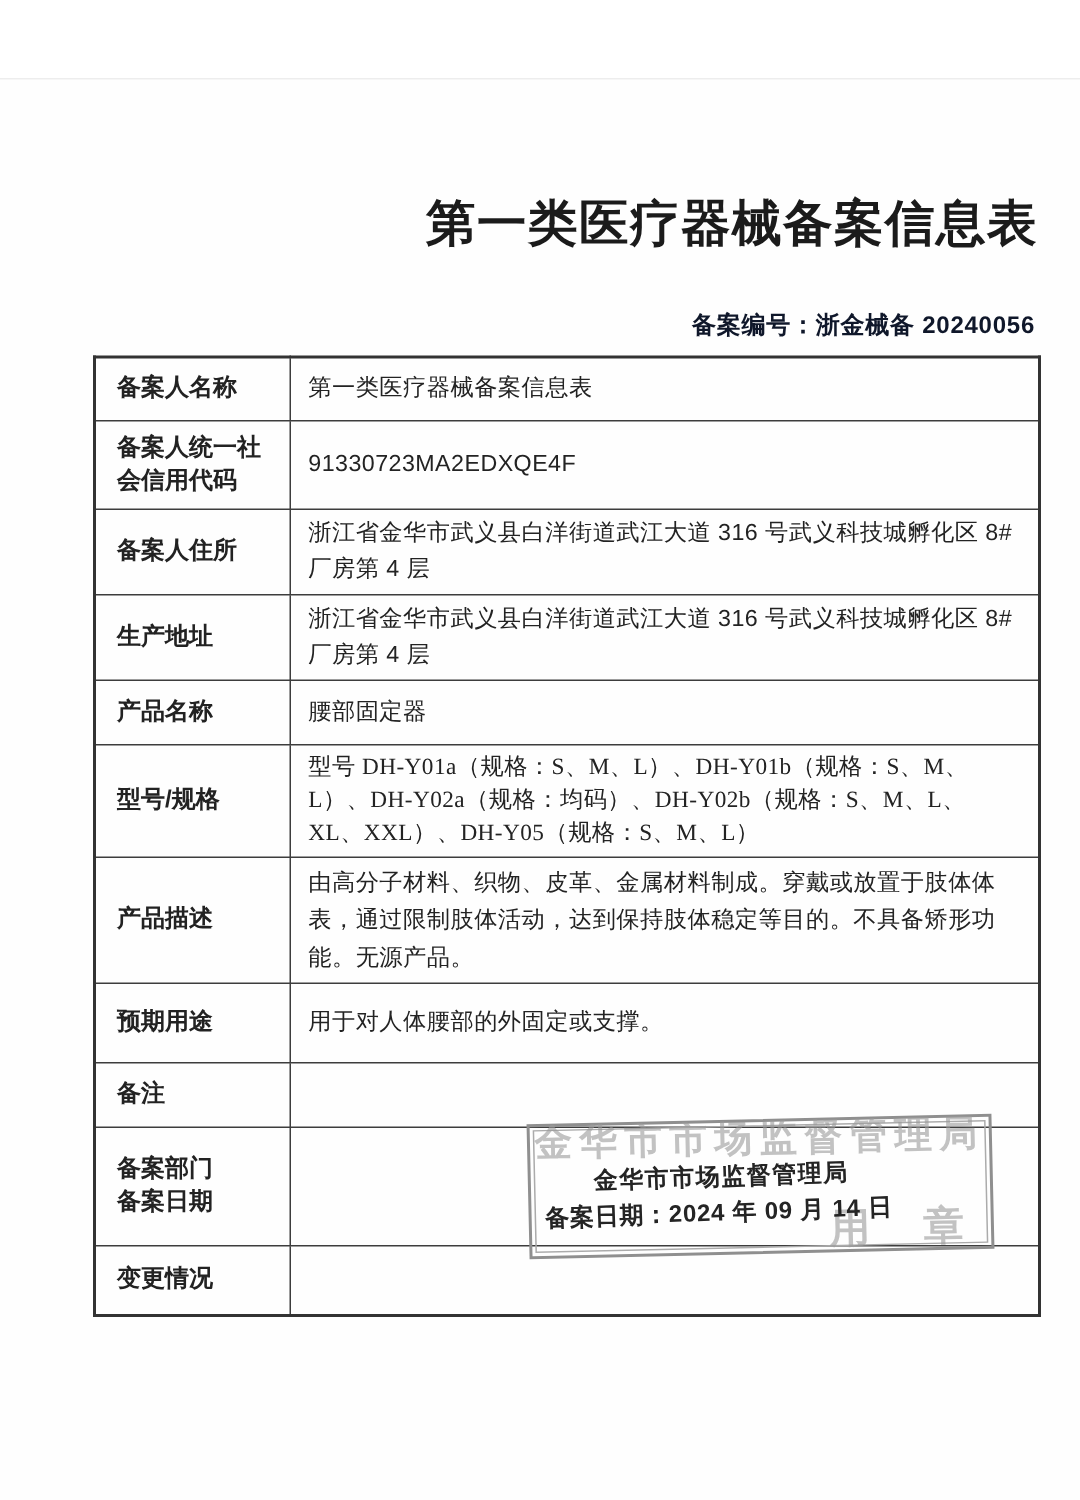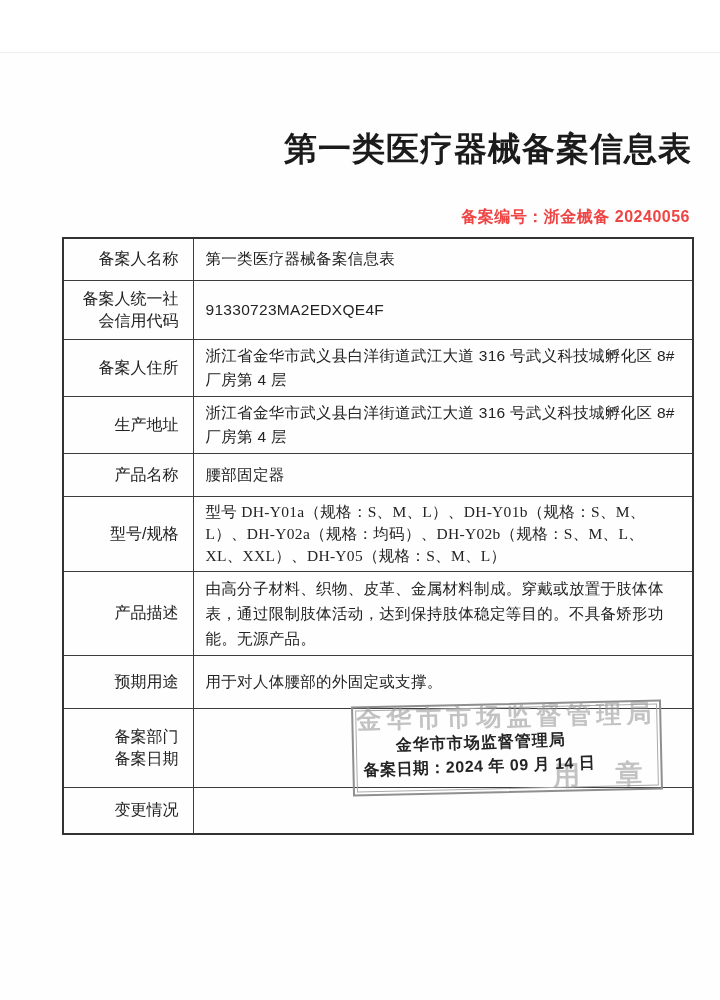--- a/index.html
+++ b/index.html
@@ -13,34 +13,34 @@
   .page{position:relative;width:720px;height:1000px;background:#fff;}
   .scan-edge{position:absolute;top:52px;left:0;width:720px;height:0;border-top:1px solid #ededed;}
   .scan-area{position:absolute;top:53px;left:0;width:720px;height:947px;background:#fefefe;}
   .content{position:absolute;left:62px;top:0;width:630px;}
   .doc-title{
     position:absolute;top:127px;left:0;width:630px;
     text-align:right;font-size:33px;font-weight:700;letter-spacing:1px;color:#1b1b1b;
   }
   .regno{
     position:absolute;top:207px;right:2px;
-    font-size:16px;font-weight:600;color:#ef4444;letter-spacing:0.5px;
+    font-size:16px;font-weight:600;color:#0f172a;letter-spacing:0.5px;
   }
   table.info{
     position:absolute;top:237px;left:0;width:630px;
     border-collapse:collapse;table-layout:fixed;
     border:2px solid #333;
   }
   table.info td{
     border:1.5px solid #3d3d3d;
     vertical-align:middle;
   }
   td.lab{
-    width:130px;text-align:right;
-    font-size:16px;font-weight:400;color:#222;
+    width:130px;text-align:left;
+    font-size:16px;font-weight:700;color:#222;
     line-height:22px;white-space:pre-line;
     padding:4px 14px;
   }
   td.val{
     font-size:15.5px;font-weight:500;color:#232323;
     line-height:24px;padding:4px 12px;letter-spacing:0.3px;
   }
   td.val.tight{line-height:22px;font-family:Liberation Serif, serif;}
   td.val.desc{line-height:25px;margin-top:28px;}
   td.stamp-cell{position:relative;overflow:visible;}
@@ -117,20 +117,24 @@
           <td class="val tight">型号 DH-Y01a（规格：S、M、L）、DH-Y01b（规格：S、M、L）、DH-Y02a（规格：均码）、DH-Y02b（规格：S、M、L、XL、XXL）、DH-Y05（规格：S、M、L）</td>
         </tr>
         <tr style="height:77px">
           <td class="lab">产品描述</td>
           <td class="val desc">由高分子材料、织物、皮革、金属材料制成。穿戴或放置于肢体体表，通过限制肢体活动，达到保持肢体稳定等目的。不具备矫形功能。无源产品。</td>
         </tr>
         <tr style="height:53px">
           <td class="lab">预期用途</td>
           <td class="val">用于对人体腰部的外固定或支撑。</td>
         </tr>
+        <tr style="height:43px">
+          <td class="lab">备注</td>
+          <td class="val"></td>
+        </tr>
         <tr style="height:79px">
           <td class="lab">备案部门
 备案日期</td>
           <td class="val stamp-cell">
             <div class="stamp">
               <div class="stamp-inner"></div>
               <div class="seal-top">金华市市场监督管理局</div>
               <div class="seal-bottom">用 章</div>
               <div class="stamp-ov1">金华市市场监督管理局</div>
               <div class="stamp-ov2">备案日期：2024 年 09 月 14 日</div>

